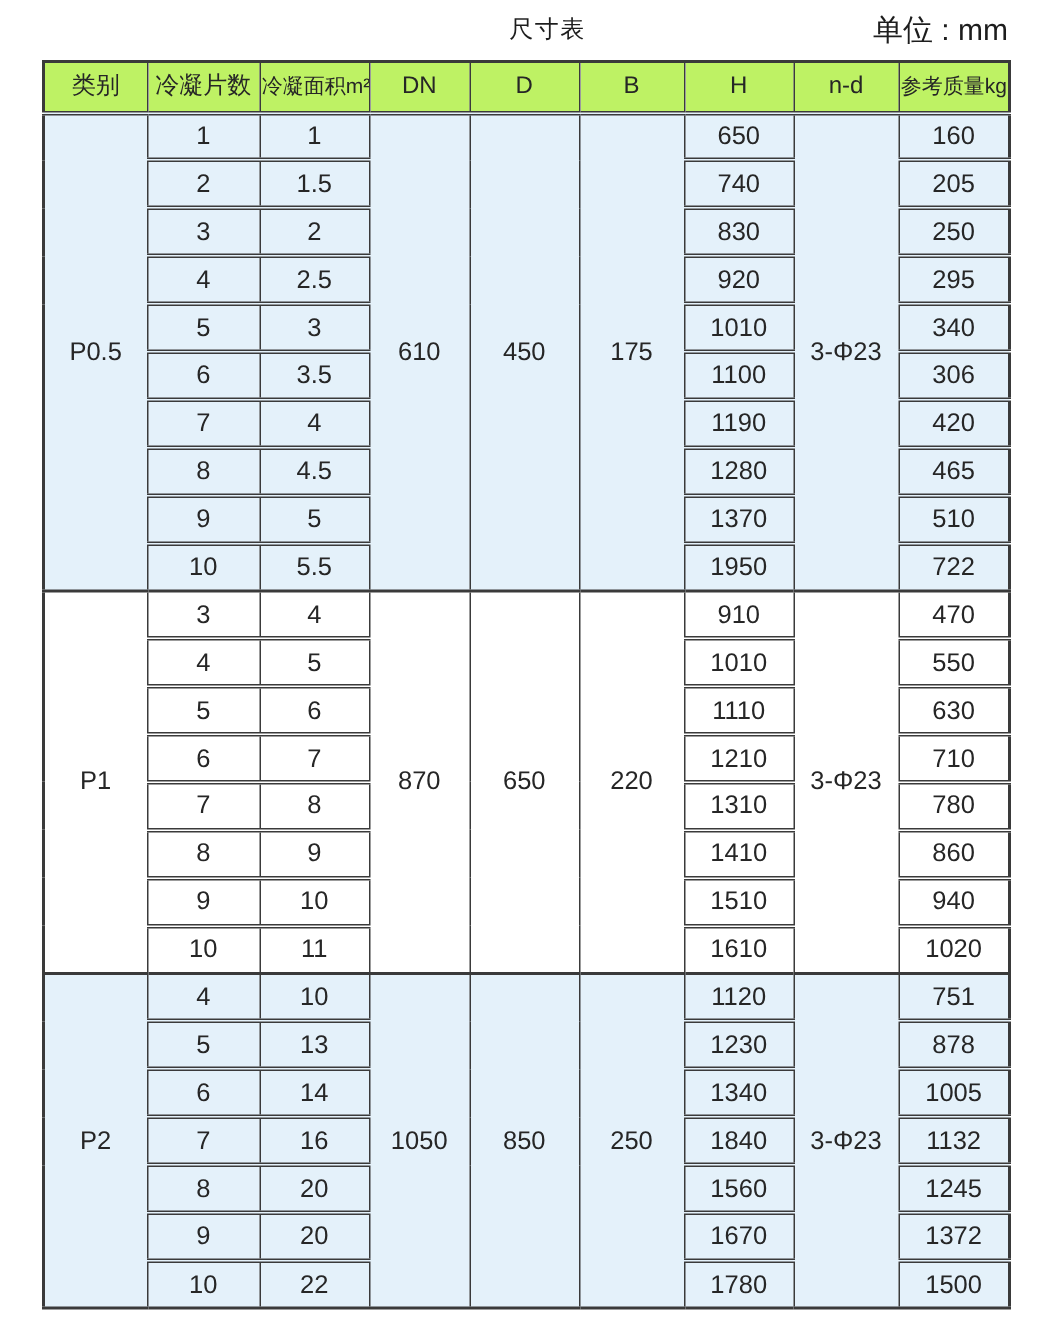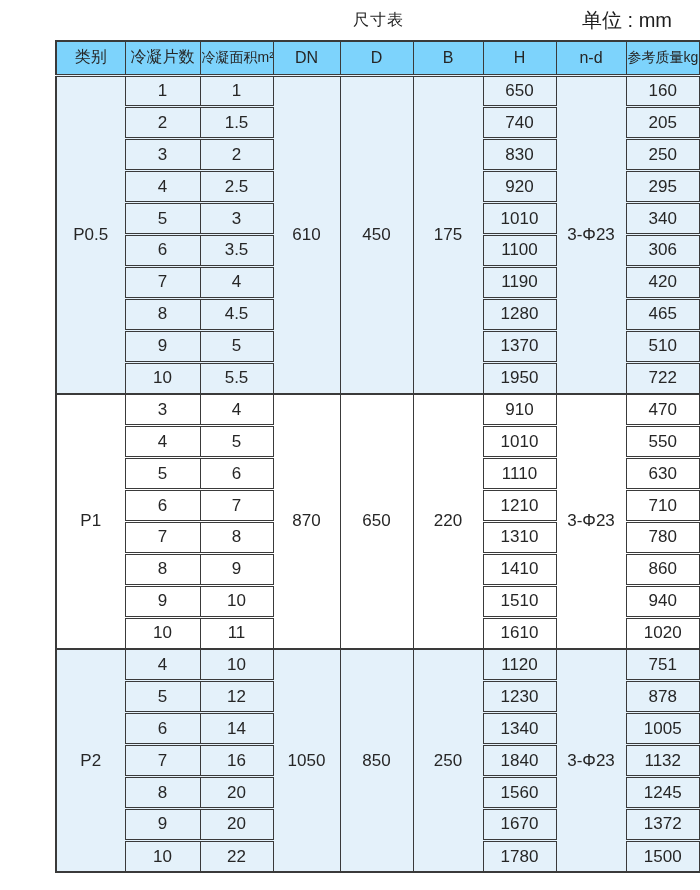--- a/index.html
+++ b/index.html
@@ -4,21 +4,21 @@
 <style>
   :root{
     --border:#3a3a3a;
     --blue:#e4f1fa;
     --text:#262626;
     --bg:#ffffff;
   }
   *{box-sizing:border-box;margin:0;padding:0;}
   html,body{width:700px;height:890px;background:var(--bg);overflow:hidden;}
   body{font-family:"Liberation Sans","DejaVu Sans",sans-serif;color:var(--text);}
-  .page{width:700px;height:890px;position:relative;padding-left:27px;}
+  .page{width:700px;height:890px;position:relative;}
   .title-bar{position:relative;height:40px;width:100%;}
   .title{
     position:absolute;left:50%;top:50%;
     transform:translate(calc(-50% + 15px),-50%);
     font-size:16px;letter-spacing:1px;color:#1d1d1d;
   }
   .unit{
     position:absolute;right:28px;top:50%;transform:translateY(-50%);
     font-size:20px;color:#1d1d1d;
   }
@@ -27,21 +27,21 @@
     width:644px;margin-left:28px;
     border:2px solid var(--border);
   }
   col.c0{width:69px}col.c1{width:75px}col.c2{width:73px}
   col.c3{width:67px}col.c4{width:73px}col.c5{width:70px}
   col.c6{width:73px}col.c7{width:70px}col.c8{width:74px}
   th{
     border:1px solid var(--border);
     border-bottom:3px double var(--border);
     height:34px;font-weight:normal;font-size:16px;
-    background:#7dd3fc;color:var(--text);
+    background:#bef264;color:var(--text);
     white-space:nowrap;overflow:hidden;padding:0 1px;
   }
   th.small{font-size:14px;}
   tbody tr{height:31.9px;}
   td{
     padding:0;text-align:center;vertical-align:middle;
     font-size:17px;color:var(--text);background:#fff;
   }
   td.cell{
     border:1px solid var(--border);
@@ -220,21 +220,21 @@
           <td class="cell">10</td>
           <td class="merged" rowspan="7">1050</td>
           <td class="merged" rowspan="7">850</td>
           <td class="merged" rowspan="7">250</td>
           <td class="cell">1120</td>
           <td class="merged" rowspan="7">3-Φ23</td>
           <td class="cell">751</td>
         </tr>
         <tr>
           <td class="cell">5</td>
-          <td class="cell">12</td>
+          <td class="cell">13</td>
           <td class="cell">1230</td>
           <td class="cell">878</td>
         </tr>
         <tr>
           <td class="cell">6</td>
           <td class="cell">14</td>
           <td class="cell">1340</td>
           <td class="cell">1005</td>
         </tr>
         <tr>

